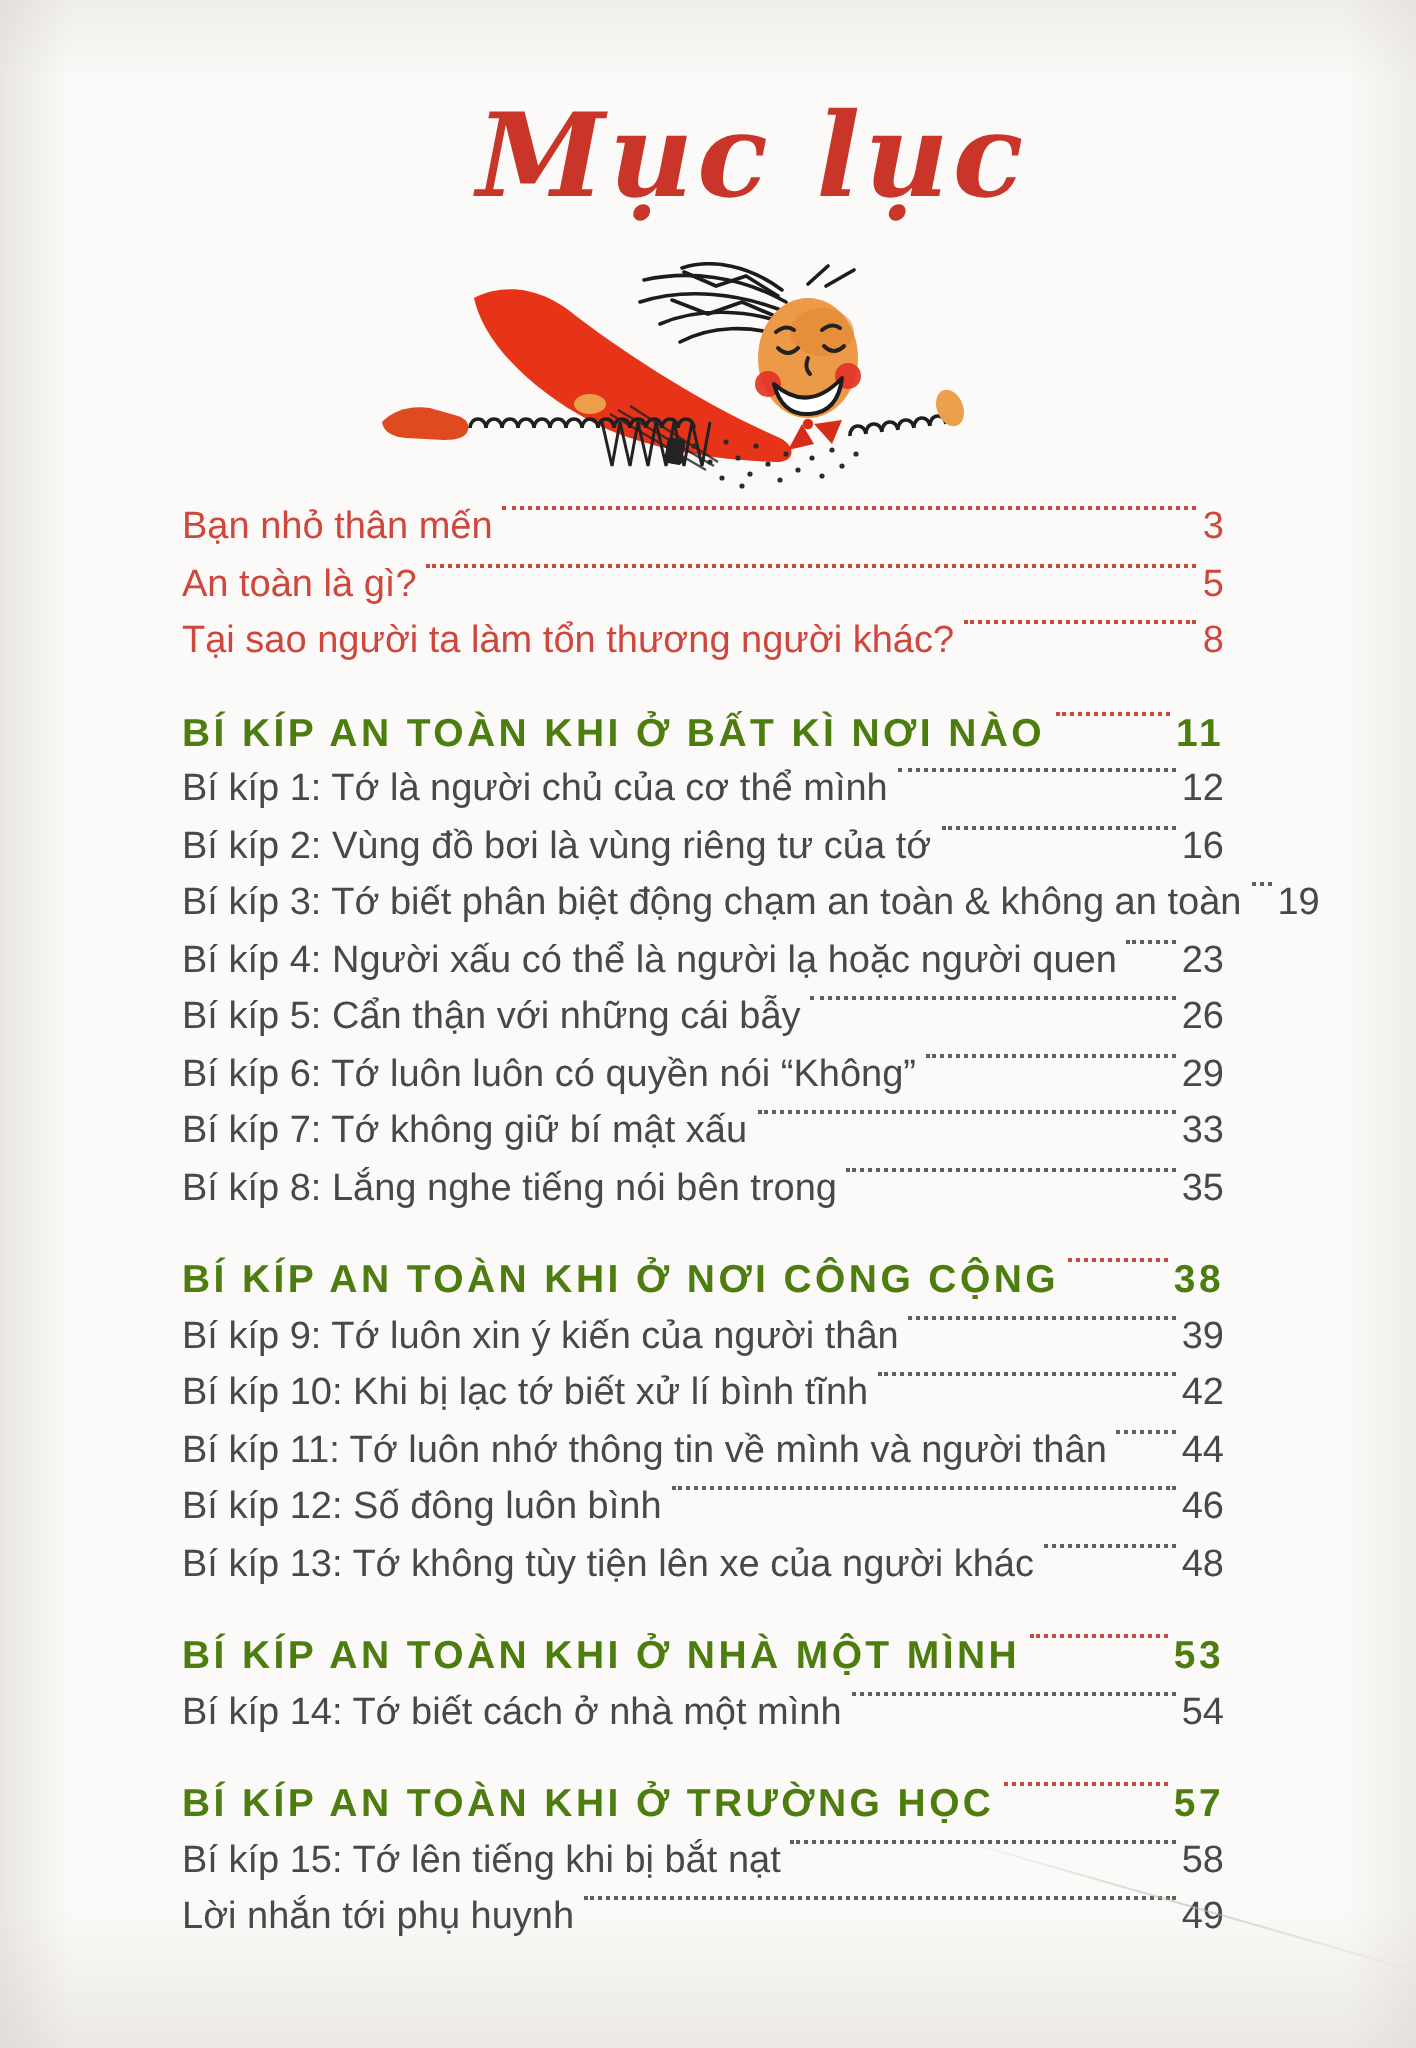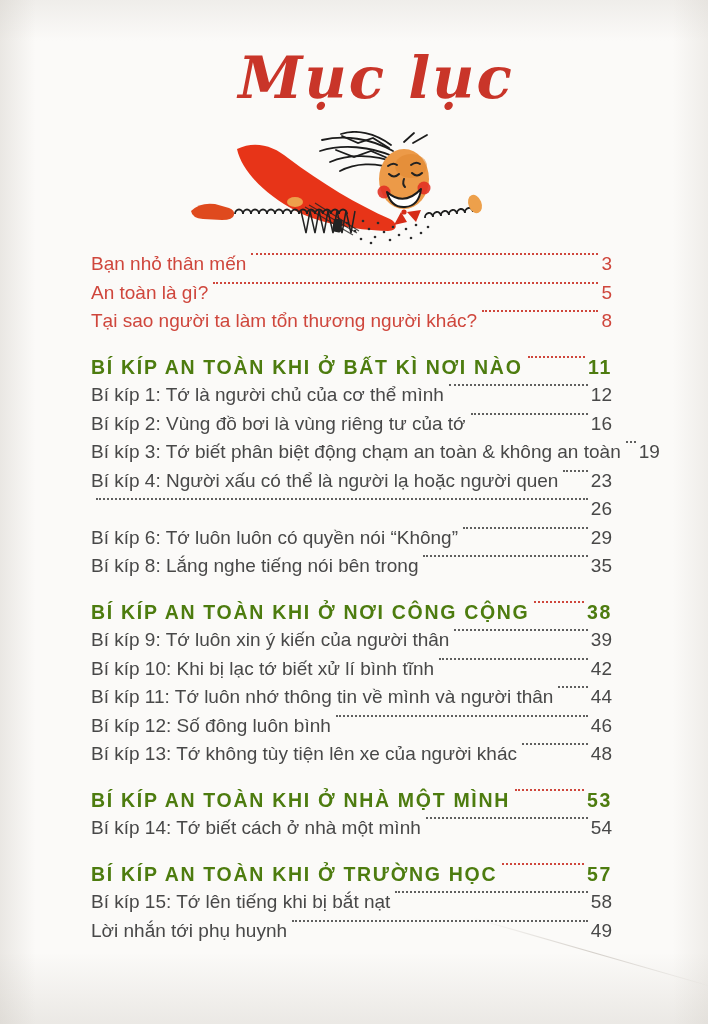--- a/index.html
+++ b/index.html
@@ -160,27 +160,33 @@
         <span class="label">Bí kíp 3: Tớ biết phân biệt động chạm an toàn &amp; không an toàn</span>
         <span class="leader"></span>
         <span class="pageno">19</span>
       </div>
       <div class="row">
         <span class="label">Bí kíp 4: Người xấu có thể là người lạ hoặc người quen</span>
         <span class="leader"></span>
         <span class="pageno">23</span>
       </div>
       <div class="row">
+        <span class="label">Bí kíp 5: Cẩn thận với những cái bẫy</span>
         <span class="leader"></span>
         <span class="pageno">26</span>
       </div>
       <div class="row">
         <span class="label">Bí kíp 6: Tớ luôn luôn có quyền nói “Không”</span>
         <span class="leader"></span>
         <span class="pageno">29</span>
+      </div>
+      <div class="row">
+        <span class="label">Bí kíp 7: Tớ không giữ bí mật xấu</span>
+        <span class="leader"></span>
+        <span class="pageno">33</span>
       </div>
       <div class="row">
         <span class="label">Bí kíp 8: Lắng nghe tiếng nói bên trong</span>
         <span class="leader"></span>
         <span class="pageno">35</span>
       </div>
     </section>
 
     <section>
       <div class="row heading">

